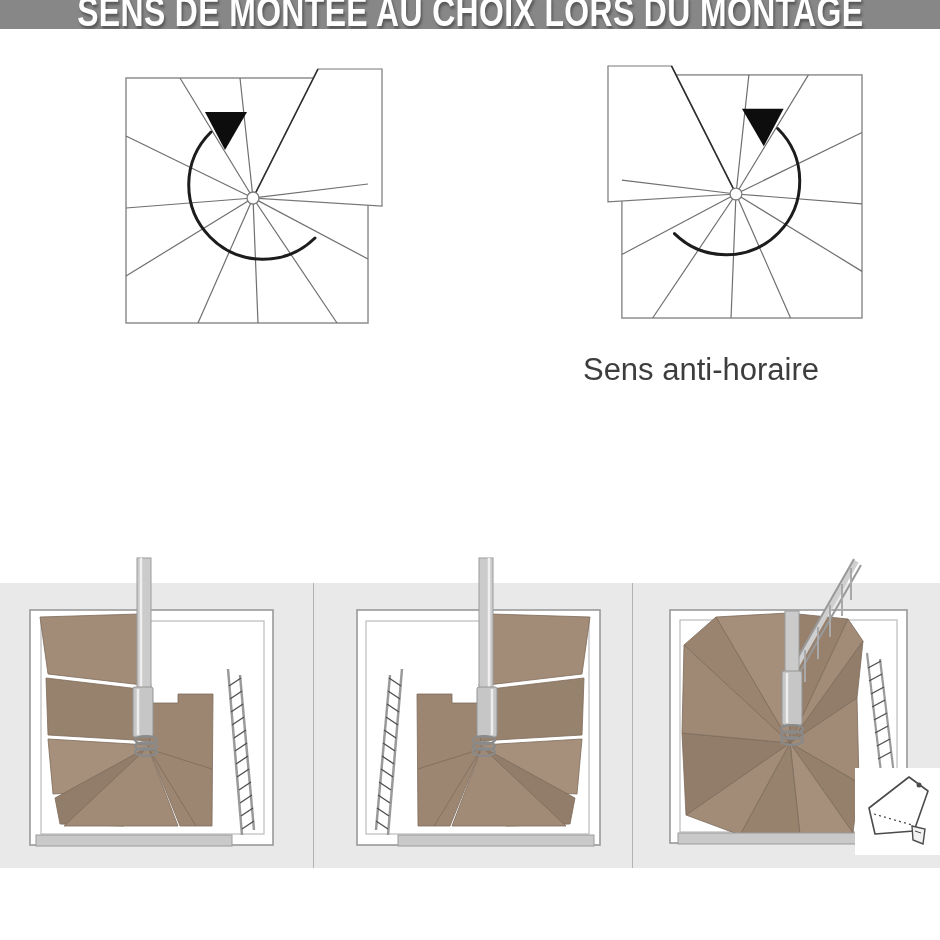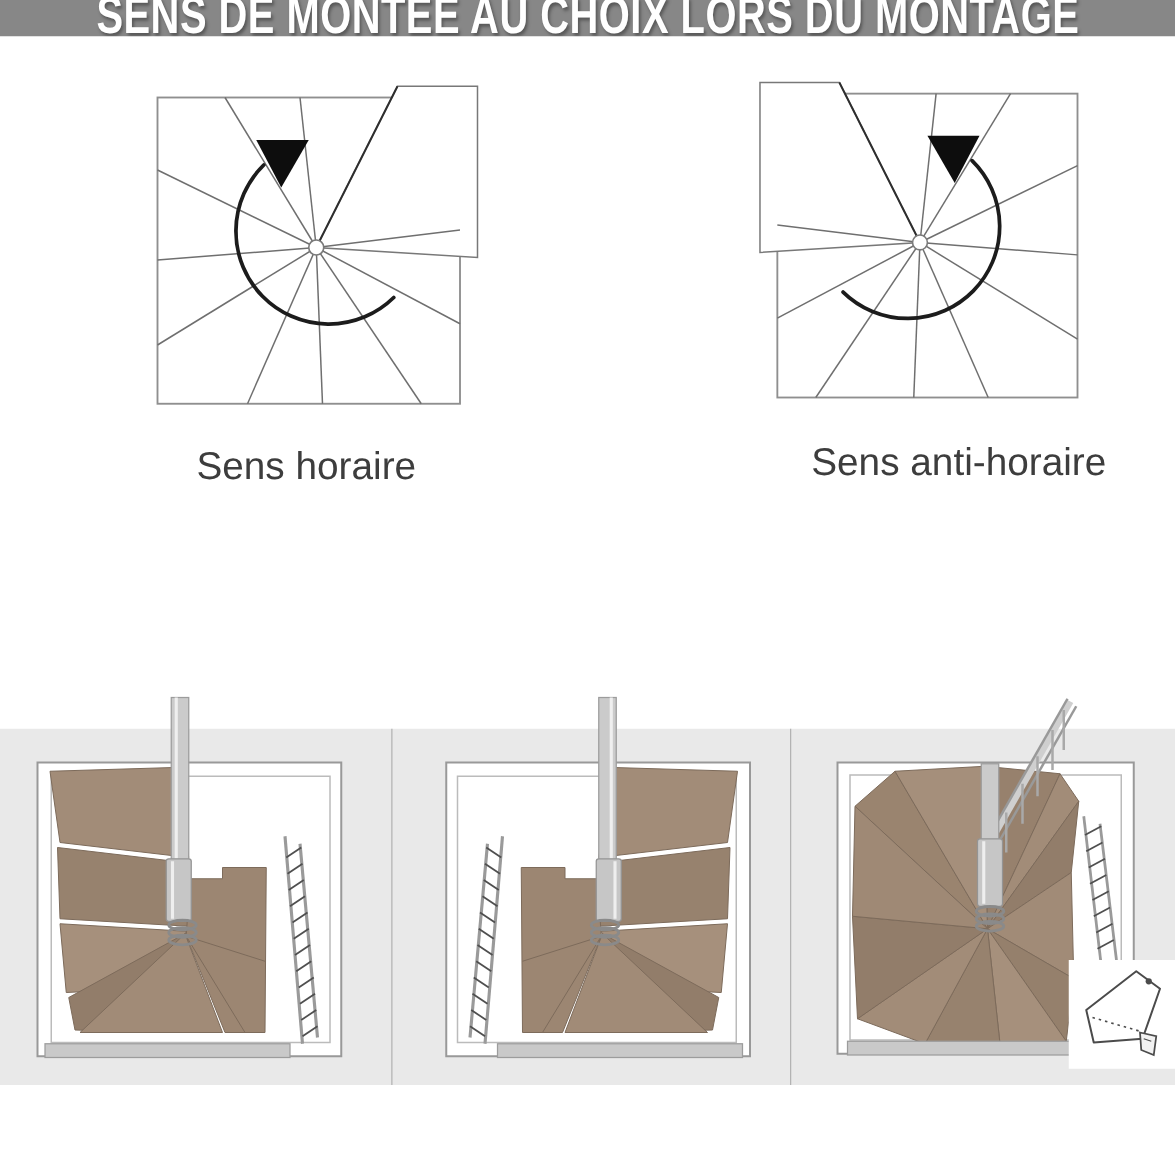--- a/index.html
+++ b/index.html
@@ -21,21 +21,21 @@
   }
   .banner-adaptable .txt{font-size:39px;line-height:57px;transform:scaleX(0.76);}
   
   .plan-svg{position:absolute;overflow:visible;}
   .plan-left{left:125px;top:66px;width:260px;height:258px;}
   .plan-right{left:605px;top:63px;width:258px;height:256px;transform:scaleX(-1);}
   .diagram-label{
     position:absolute;color:#3d3d3d;font-size:31px;text-align:center;
   }
   .label-left{left:120px;top:355px;width:250px;}
-  .label-right{left:622px;top:352px;width:290px;}
+  .label-right{left:556px;top:352px;width:290px;}
   
   .strip{
     position:absolute;left:0;top:583px;width:940px;height:285px;background:#e9e9e9;
     display:flex;
   }
   .panel{height:285px;position:relative;}
   .panel svg{overflow:visible;display:block;}
   .p1{width:313px;border-right:1px solid #b3b3b3;}
   .p2{width:318px;border-right:1px solid #b3b3b3;}
   .p3{width:307px;}
@@ -114,21 +114,20 @@
     <span class="txt">SENS DE MONTÉE AU CHOIX LORS DU MONTAGE</span>
   </div>
 
   <svg class="plan-svg plan-left" viewBox="0 0 260 258">
     <use href="#plan"></use>
   </svg>
   <svg class="plan-svg plan-right" viewBox="0 0 260 258">
     <use href="#plan"></use>
   </svg>
 
-  <div class="diagram-label label-left">Sens horaire</div>
   <div class="diagram-label label-right">Sens anti-horaire</div>
 
 
   <div class="strip">
 
     <div class="panel p1">
       <svg width="313" height="285" viewBox="0 0 313 285">
           <use href="#tremie"></use>
         </svg>
     </div>

